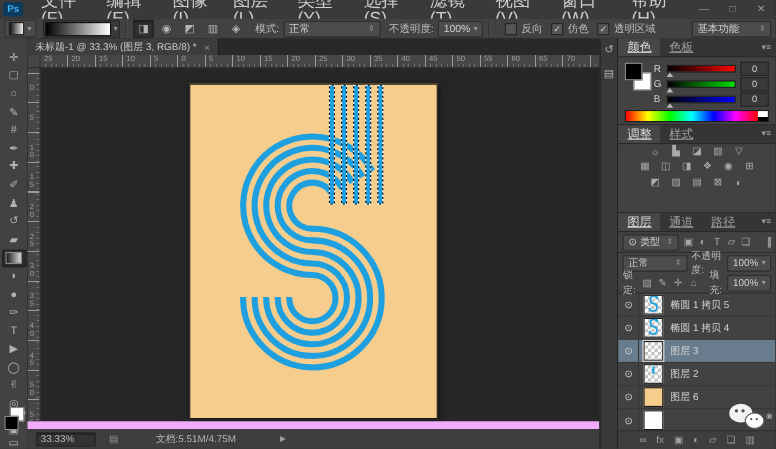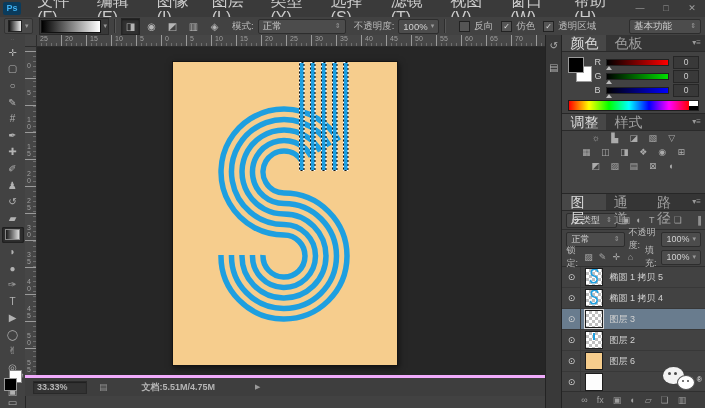--- a/index.html
+++ b/index.html
@@ -60,32 +60,32 @@
   .ruler-h span{position:absolute;top:0px;font-size:7px;color:#9f9f9f;}
   .ruler-v{position:absolute;left:0;top:11px;bottom:0;width:11px;background:#464646;border-right:1px solid #2c2c2c;z-index:4;
     background-image:
       repeating-linear-gradient(to bottom,#9a9a9a 0 1px,transparent 1px 27px),
       repeating-linear-gradient(to bottom,#6e6e6e 0 1px,transparent 1px 5px);
     background-size:100% 100%,3px 100%;background-position:0 5px,8px 5px;background-repeat:no-repeat;}
   .ruler-v span{position:absolute;left:2px;width:7px;font-size:7px;color:#9f9f9f;line-height:7px;word-break:break-all;}
   .poster{position:absolute;left:147px;top:26px;width:224px;height:303px;box-shadow:1px 2px 6px rgba(0,0,0,.55);border:1px solid #141414;}
   .poster svg{position:absolute;left:0;top:0;}
   
-  .statusbar{height:18px;background:#3e3e3e;border-top:3px solid #f0abfc;display:flex;align-items:center;font-size:9px;color:#b5b5b5;position:relative;font-weight:bold;}
+  .statusbar{height:18px;background:#3e3e3e;border-top:7px solid #f0abfc;display:flex;align-items:center;font-size:9px;color:#b5b5b5;position:relative;}
   .zoom-field{margin-left:8px;width:46px;height:11px;background:#333;border:1px solid #292929;box-shadow:inset 0 1px 1px rgba(0,0,0,.4);text-align:left;padding:0 3px;line-height:11px;}
   .doc-icon{margin-left:12px;color:#8f8f8f;font-size:9px;}
   .doc-info{margin-left:34px;}
   .status-arrow{margin-left:40px;color:#9a9a9a;font-size:7px;}
   
   .dock{position:absolute;right:0;top:35px;width:160px;bottom:0;display:flex;}
   .dock-strip{width:16px;background:#393939;border-left:1px solid #232323;border-right:1px solid #232323;display:flex;flex-direction:column;align-items:center;padding-top:3px;gap:8px;}
   .strip-icon{width:14px;height:14px;display:flex;align-items:center;justify-content:center;color:#b0b0b0;font-size:10px;}
   .panels{flex:1;display:flex;flex-direction:column;background:#424242;}
   .panel-header{height:16px;background:#353535;display:flex;align-items:stretch;border-bottom:1px solid #2a2a2a;position:relative;}
-  .ptab{padding:0 8px;font-size:14px;line-height:16px;color:#9f9f9f;background:transparent;}
+  .ptab{padding:0 8px;font-size:11px;line-height:16px;color:#9f9f9f;background:transparent;text-decoration:underline;}
   .ptab.active{background:#474747;color:#dcdcdc;}
   .pmenu{margin-left:auto;color:#9a9a9a;font-size:8px;line-height:16px;padding-right:4px;}
   
   .color-panel{height:78px;border-bottom:1px solid #272727;}
   .cp-body{display:flex;padding:5px 6px 0 6px;}
   .cp-swatches{position:relative;width:26px;height:30px;}
   .cp-swatches .fg{position:absolute;left:0;top:0;width:14px;height:14px;background:#000;border:1px solid #9a9a9a;z-index:2;}
   .cp-swatches .bg{position:absolute;left:8px;top:9px;width:14px;height:14px;background:#fff;border:1px solid #9a9a9a;}
   .cp-sliders{flex:1;display:flex;flex-direction:column;gap:4px;}
   .ch-row{display:flex;align-items:center;gap:4px;height:10px;}
@@ -281,20 +281,26 @@
   <div class="fgbg">
     <span class="swap">⇄</span>
     <span class="bgsw"></span>
     <span class="fgsw"></span>
   </div>
   <div class="tool" style="margin-top:3px;">▣</div>
   <div class="tool">▭</div>
 </div>
 
 <div class="center">
+  <div class="tabbar">
+    <div class="doc-tab">
+      <span>未标题-1 @ 33.3% (图层 3, RGB/8) *</span>
+      <span class="close">×</span>
+    </div>
+  </div>
   <div class="canvas">
     <div class="ruler-corner"></div>
     <div class="ruler-h" id="ruler-h">
         <span style="left: 4px;">25</span>
         <span style="left: 29px;">20</span>
         <span style="left: 54px;">15</span>
         <span style="left: 79px;">10</span>
         <span style="left: 104px;">5</span>
         <span style="left: 129px;">0</span>
         <span style="left: 154px;">5</span>

